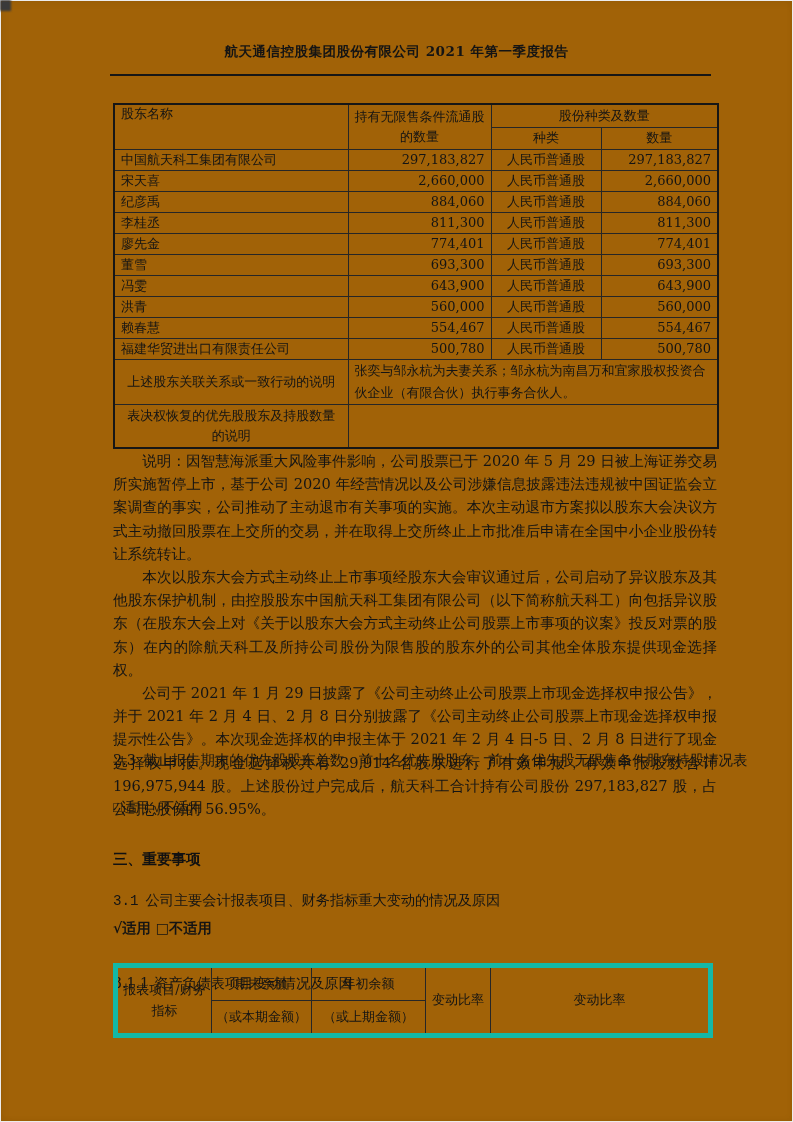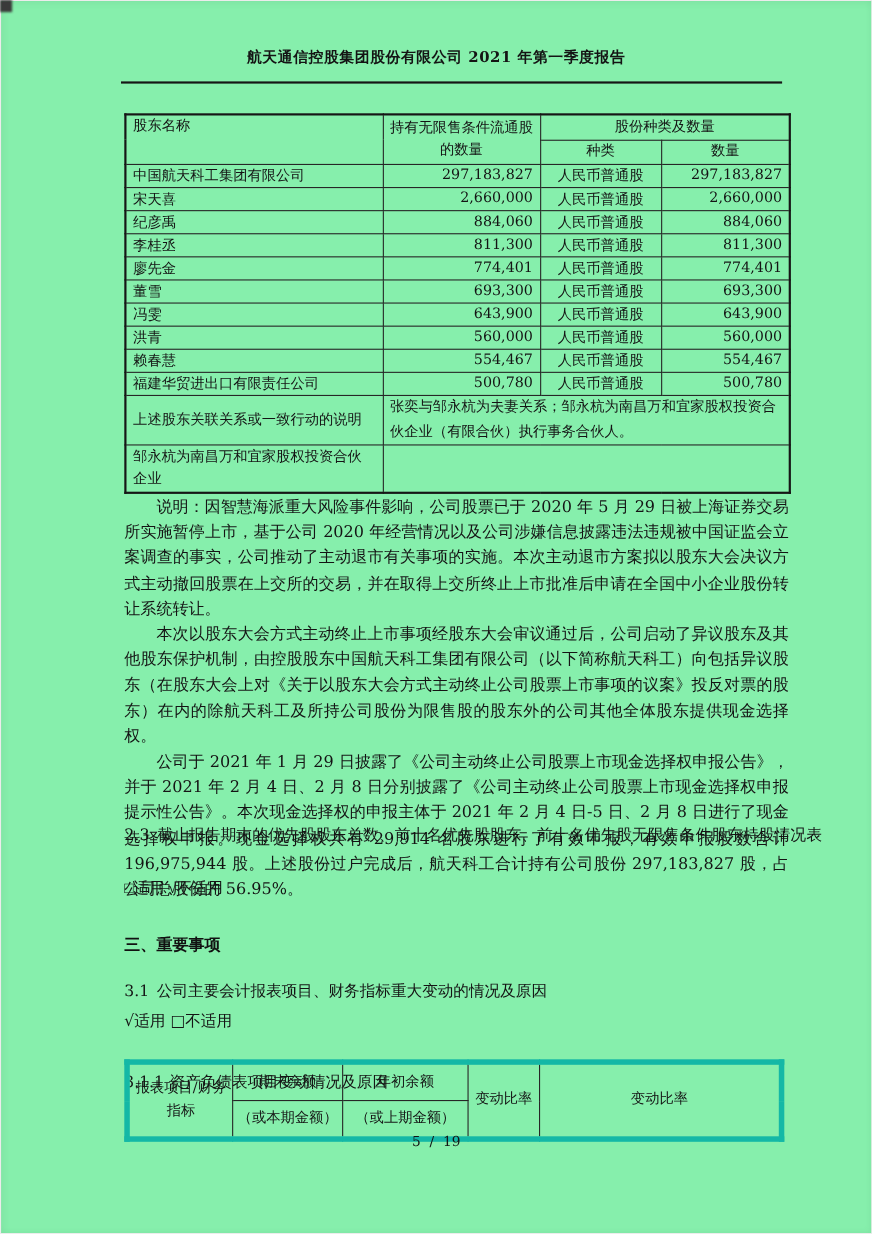--- a/index.html
+++ b/index.html
@@ -1,19 +1,19 @@
 <!DOCTYPE html>
 <html><head>
 <meta charset="utf-8">
 <style>
   html,body{margin:0;padding:0;background:#ffffff;}
   .page{
     position:relative;
     width:793px;height:1122px;
-    background:#86efac;
+    background:#a16207;
     font-family:"DejaVu Serif","Liberation Serif",serif;
     color:#111;
     overflow:hidden;
     box-shadow:inset 0 0 0 1px #ececec, inset 3px 3px 8px rgba(0,0,0,0.05), inset -2px -2px 6px rgba(0,0,0,0.04);
   }
   .corner-mark{
     position:absolute;left:0;top:0;width:11px;height:11px;
     background:#3a3a3a;filter:blur(1px);
   }
   .doc-title{
@@ -38,21 +38,21 @@
   }
   .sh-table .hrow1{height:23px;}
   .sh-table .hrow2{height:22px;}
   .sh-table .drow{height:21px;}
   .th-name{text-align:left;vertical-align:top;padding-top:3px;}
   .th-center{text-align:center;vertical-align:middle;line-height:1.5;}
   .td-name{text-align:left;}
   .td-num{text-align:right;padding-right:8px;}
   .td-type{text-align:center;}
   .note-row td{height:42px;vertical-align:middle;}
-  .note-label{text-align:left;line-height:1.55;}
+  .note-label{text-align:center;line-height:1.55;}
   .note-text{text-align:left;line-height:1.7;padding:2px 6px;}
   .paragraphs{
     position:absolute;top:449px;left:113px;width:604px;
     font-size:14.6px;line-height:23.2px;text-align:justify;color:#141414;
   }
   .paragraphs p{margin:0;text-indent:2em;}
   .sec23{
     position:absolute;top:744px;left:113px;width:604px;
     font-size:14.4px;line-height:32px;color:#141414;
     padding-left:33px;text-indent:-33px;text-align:justify;
@@ -61,26 +61,26 @@
   .appline1{
     position:absolute;top:799px;left:113px;width:604px;
     font-size:14px;color:#141414;font-family:Liberation Serif, serif;
   }
   .sec3-heading{
     position:absolute;top:850px;left:113px;width:604px;
     font-size:14.6px;font-weight:bold;color:#111;
   }
   .sec31{
     position:absolute;top:891px;left:113px;width:604px;
-    font-size:14.2px;color:#141414;
+    font-size:14.2px;color:#141414;font-family:Liberation Mono, monospace;
   }
   .sec31 .secnum{margin-right:7px;}
   .appline2{
     position:absolute;top:919px;left:113px;width:604px;
-    font-size:14.2px;color:#141414;
+    font-size:14.2px;color:#141414;font-weight:bold;
   }
   .sec311{
     position:absolute;top:945px;left:113px;width:604px;
     font-size:14.2px;color:#141414;margin-top:29px;
   }
   .sec311 .secnum{margin-right:5px;}
   .bal-table{
     position:absolute;top:963px;left:113px;width:595px;
     font-size:13px;color:#141414;
     border:5px solid #14b8a6;
@@ -182,21 +182,21 @@
       <td class="td-name">福建华贸进出口有限责任公司</td>
       <td class="td-num">500,780</td>
       <td class="td-type">人民币普通股</td>
       <td class="td-num">500,780</td>
     </tr>
     <tr class="note-row">
       <td class="note-label">上述股东关联关系或一致行动的说明</td>
       <td class="note-text" colspan="3">张奕与邹永杭为夫妻关系；邹永杭为南昌万和宜家股权投资合伙企业（有限合伙）执行事务合伙人。</td>
     </tr>
     <tr class="note-row">
-      <td class="note-label">邹永杭为南昌万和宜家股权投资合伙企业</td>
+      <td class="note-label">表决权恢复的优先股股东及持股数量的说明</td>
       <td class="note-text" colspan="3"></td>
     </tr>
   </tbody>
     </table>
 
   <div class="paragraphs">
     <p>说明：因智慧海派重大风险事件影响，公司股票已于 2020 年 5 月 29 日被上海证券交易所实施暂停上市，基于公司 2020 年经营情况以及公司涉嫌信息披露违法违规被中国证监会立案调查的事实，公司推动了主动退市有关事项的实施。本次主动退市方案拟以股东大会决议方式主动撤回股票在上交所的交易，并在取得上交所终止上市批准后申请在全国中小企业股份转让系统转让。</p>
     <p>本次以股东大会方式主动终止上市事项经股东大会审议通过后，公司启动了异议股东及其他股东保护机制，由控股股东中国航天科工集团有限公司（以下简称航天科工）向包括异议股东（在股东大会上对《关于以股东大会方式主动终止公司股票上市事项的议案》投反对票的股东）在内的除航天科工及所持公司股份为限售股的股东外的公司其他全体股东提供现金选择权。</p>
     <p>公司于 2021 年 1 月 29 日披露了《公司主动终止公司股票上市现金选择权申报公告》，并于 2021 年 2 月 4 日、2 月 8 日分别披露了《公司主动终止公司股票上市现金选择权申报提示性公告》。本次现金选择权的申报主体于 2021 年 2 月 4 日-5 日、2 月 8 日进行了现金选择权申报。现金选择权共有 29,914 名股东进行了有效申报，有效申报股数合计 196,975,944 股。上述股份过户完成后，航天科工合计持有公司股份 297,183,827 股，占公司总股份的 56.95%。</p>
   </div>
@@ -233,17 +233,14 @@
       <td rowspan="2">变动比率</td>
       <td rowspan="2">变动比率</td>
     </tr>
     <tr>
       <td>（或本期金额）</td>
       <td>（或上期金额）</td>
     </tr>
   </tbody>
     </table>
 
-  <div class="footer">
-    <span>5</span><span>/</span><span>19</span>
-  </div>
 
 </div>
 
 </body></html>

